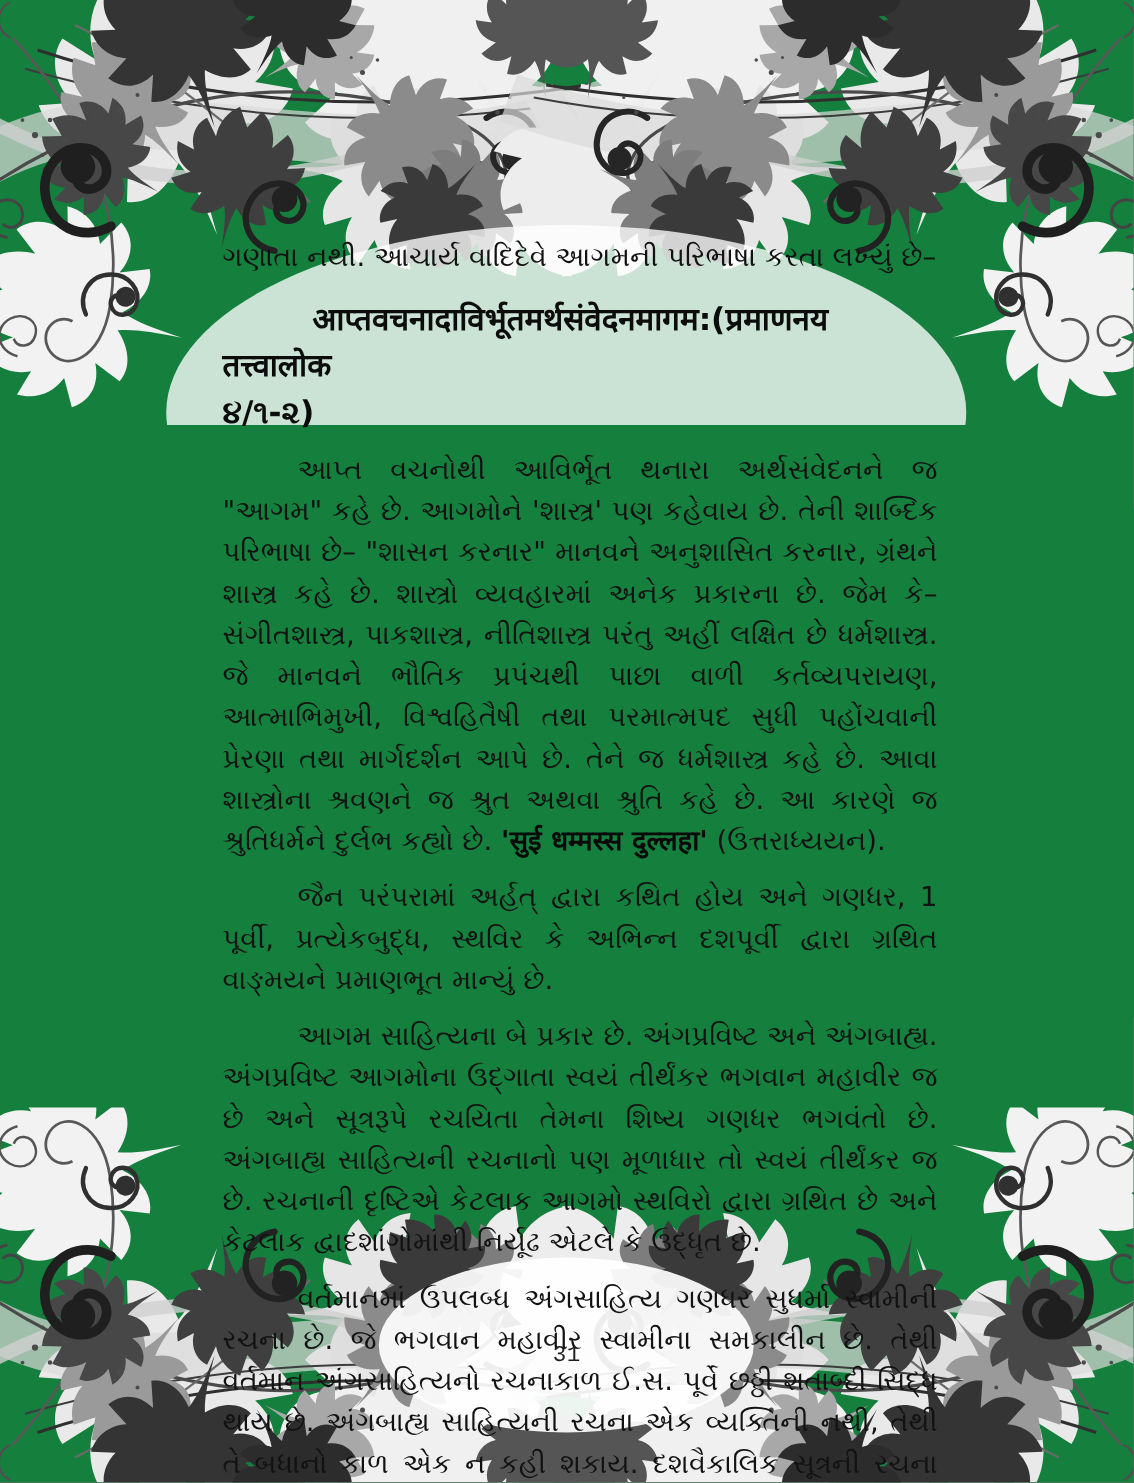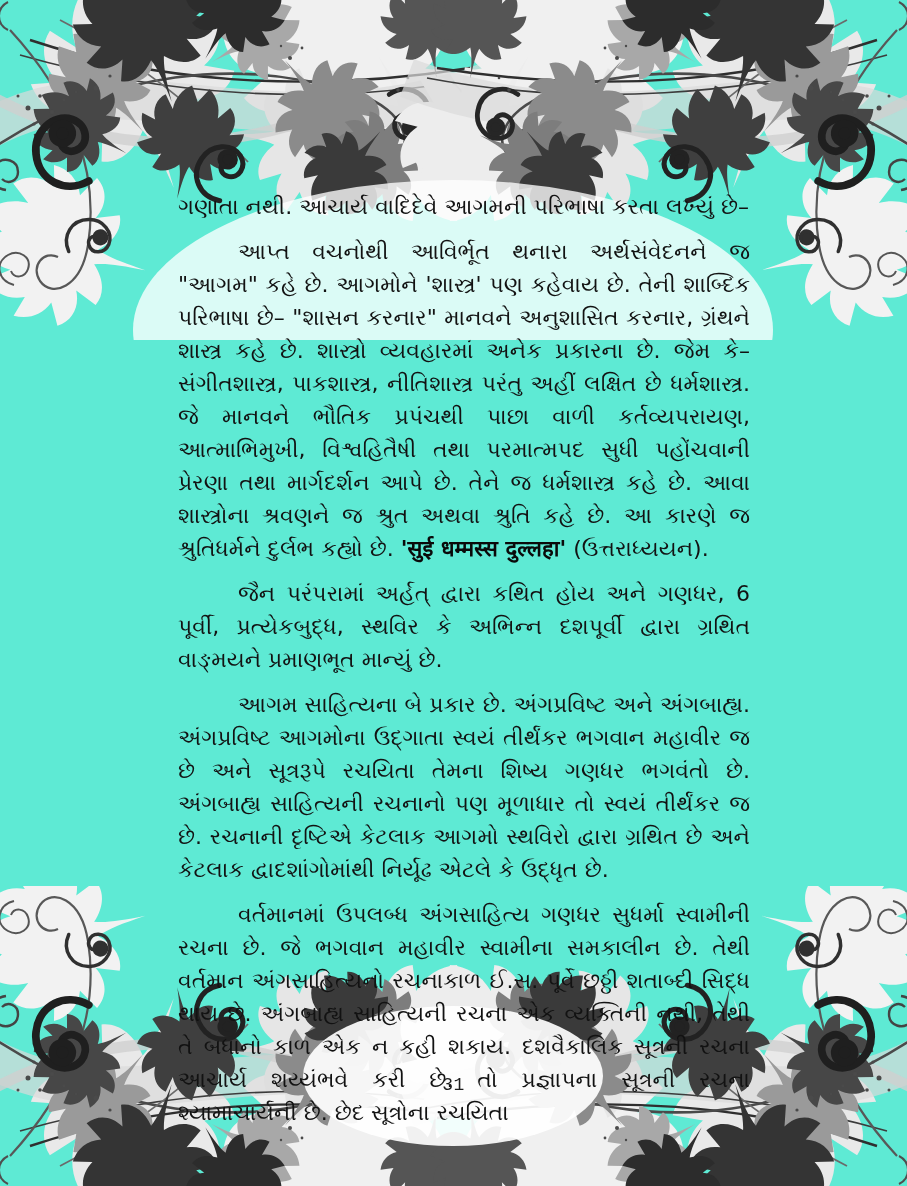--- a/index.html
+++ b/index.html
@@ -1,21 +1,21 @@
 <!DOCTYPE html>
 <html><head>
 <meta charset="utf-8">
 <style>
   html, body { margin: 0; padding: 0; background: #6e6e6e; }
   .page {
     position: relative;
     width: 907px;
     height: 1186px;
     margin: 0 auto;
-    background: #5eead4;
+    background: #15803d;
     overflow: hidden;
     font-family: "DejaVu Sans", sans-serif;
   }
   .deco {
     position: absolute;
     left: 0;
     pointer-events: none;
     z-index: 1;
   }
   .deco-top { top: 0; }
@@ -143,24 +143,25 @@
       <use href="#halfband"></use>
       <use href="#halfband" transform="translate(907,0) scale(-1,1)"></use>
     </g>
     <ellipse cx="453" cy="190" rx="150" ry="70" fill="#ffffff" opacity="0.92"></ellipse>
   </svg>
 
   <div class="content">
 
     <p class="intro-line">ગણાતા નથી. આચાર્ય વાદિદેવે આગમની પરિભાષા કરતા લખ્યું છે–</p>
 
+    <p class="sutra-heading"><span>आप्तवचनादाविर्भूतमर्थसंवेदनमागम:(प्रमाणनय तत्त्वालोक</span><br><span>૪/૧-૨)</span></p>
 
     <p class="body-para"><span>આપ્ત વચનોથી આવિર્ભૂત થનારા અર્થસંવેદનને જ "આગમ" કહે છે. આગમોને 'શાસ્ત્ર' પણ  કહેવાય છે. તેની શાબ્દિક પરિભાષા છે– "શાસન કરનાર" માનવને અનુશાસિત કરનાર, ગ્રંથને શાસ્ત્ર કહે છે. શાસ્ત્રો વ્યવહારમાં અનેક પ્રકારના છે. જેમ કે– સંગીતશાસ્ત્ર, પાકશાસ્ત્ર, નીતિશાસ્ત્ર પરંતુ અહીં લક્ષિત છે ધર્મશાસ્ત્ર. જે માનવને ભૌતિક પ્રપંચથી પાછા વાળી કર્તવ્યપરાયણ, આત્માભિમુખી, વિશ્વહિતૈષી તથા પરમાત્મપદ સુધી પહોંચવાની પ્રેરણા તથા માર્ગદર્શન આપે છે. તેને જ ધર્મશાસ્ત્ર કહે છે. આવા શાસ્ત્રોના શ્રવણને જ શ્રુત અથવા શ્રુતિ કહે છે. આ કારણે જ શ્રુતિધર્મને દુર્લભ કહ્યો છે. </span><strong>'सुई धम्मस्स दुल्लहा'</strong><span> (ઉત્તરાધ્યયન).</span></p>
 
-    <p class="body-para">જૈન પરંપરામાં અર્હત્ દ્વારા કથિત હોય અને ગણધર, 6 પૂર્વી, પ્રત્યેકબુદ્ધ, સ્થવિર કે અભિન્ન દશપૂર્વી દ્વારા ગ્રથિત વાઙ્મયને પ્રમાણભૂત માન્યું છે.</p>
+    <p class="body-para">જૈન પરંપરામાં અર્હત્ દ્વારા કથિત હોય અને ગણધર, 1 પૂર્વી, પ્રત્યેકબુદ્ધ, સ્થવિર કે અભિન્ન દશપૂર્વી દ્વારા ગ્રથિત વાઙ્મયને પ્રમાણભૂત માન્યું છે.</p>
 
     <p class="body-para">આગમ સાહિત્યના બે પ્રકાર છે. અંગપ્રવિષ્ટ અને અંગબાહ્ય. અંગપ્રવિષ્ટ આગમોના ઉદ્ગાતા સ્વયં તીર્થંકર ભગવાન મહાવીર જ છે અને સૂત્રરૂપે રચયિતા તેમના શિષ્ય ગણધર ભગવંતો છે. અંગબાહ્ય સાહિત્યની રચનાનો પણ મૂળાધાર તો સ્વયં તીર્થંકર જ છે. રચનાની દૃષ્ટિએ કેટલાક આગમો સ્થવિરો દ્વારા ગ્રથિત છે અને કેટલાક દ્વાદશાંગોમાંથી નિર્યૂઢ એટલે કે ઉદ્ધૃત છે.</p>
 
     <p class="body-para">વર્તમાનમાં ઉપલબ્ધ અંગસાહિત્ય ગણધર સુધર્મા સ્વામીની રચના છે. જે ભગવાન મહાવીર સ્વામીના સમકાલીન છે. તેથી વર્તમાન અંગસાહિત્યનો રચનાકાળ ઈ.સ. પૂર્વે છઠ્ઠી શતાબ્દી સિદ્ધ થાય છે. અંગબાહ્ય સાહિત્યની રચના એક વ્યક્તિની નથી, તેથી તે બધાનો કાળ એક ન કહી શકાય. દશવૈકાલિક સૂત્રની રચના આચાર્ય શય્યંભવે કરી છે. તો પ્રજ્ઞાપના સૂત્રની રચના શ્યામાચાર્યની છે. છેદ સૂત્રોના રચયિતા</p>
 
   </div>
 
   <div class="page-number">31</div>
 
 </div>

